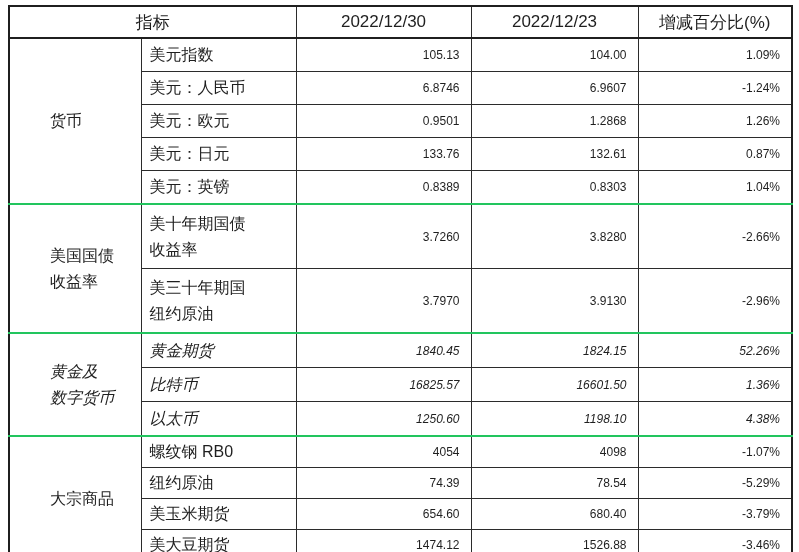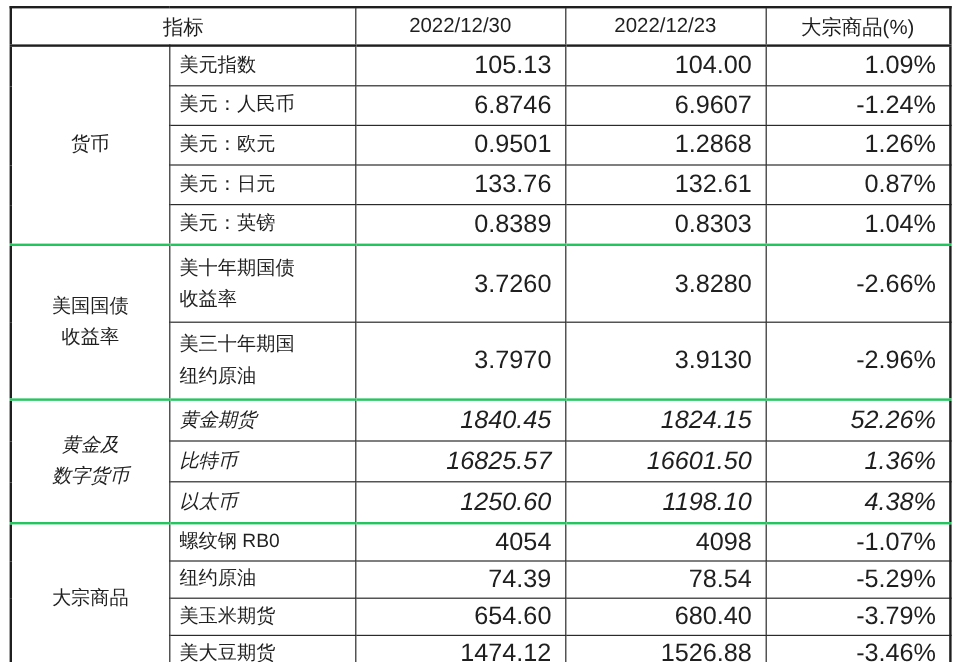--- a/index.html
+++ b/index.html
@@ -31,36 +31,36 @@
     border-bottom: 2px solid #1f1f1f;
     font-weight: normal;
     font-size: 17px;
     text-align: center;
     height: 30px;
   }
   tr.gs > td {
     border-top: 2px solid #22c55e;
   }
   td.cat {
-    text-align: center;
     font-size: 16px;
     white-space: pre-line;
     line-height: 26px;
+    padding-left: 40px;
   }
   td.label {
     text-align: left;
     padding-left: 8px;
     font-size: 16px;
     white-space: pre-line;
     line-height: 26px;
   }
   td.num {
     text-align: right;
     padding-right: 11px;
-    font-size: 21px;
+    font-size: 12px;
   }
   tr.h32 > td { height: 32px; }
   tr.h63 > td { height: 63px; }
   tr.h33 > td { height: 33px; font-style: italic; }
   tr.h30 > td { height: 30px; }
 </style>
 </head>
 <body>
 
 <div class="wrap">
@@ -70,21 +70,21 @@
         <col style="width:155px">
         <col style="width:175px">
         <col style="width:167px">
         <col style="width:154px">
     </colgroup>
     <thead>
       <tr>
         <th colspan="2">指标</th>
         <th>2022/12/30</th>
         <th>2022/12/23</th>
-        <th>大宗商品(%)</th>
+        <th>增减百分比(%)</th>
       </tr>
     </thead>
     <tbody>
 
       <tr class="gs h32">
         <td class="cat" rowspan="5">货币</td>
         <td class="label">美元指数</td>
         <td class="num">105.13</td>
         <td class="num">104.00</td>
         <td class="num">1.09%</td>

